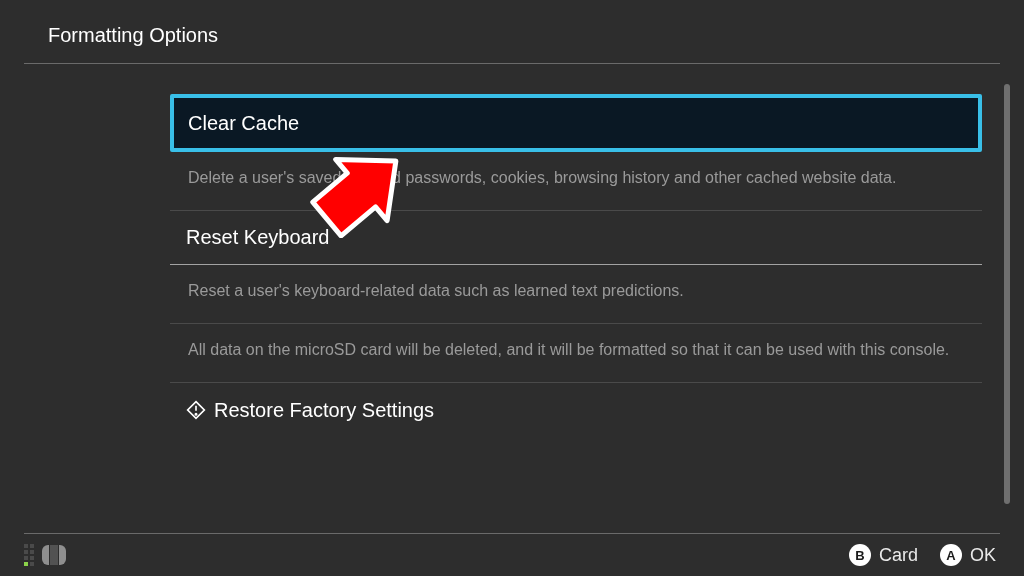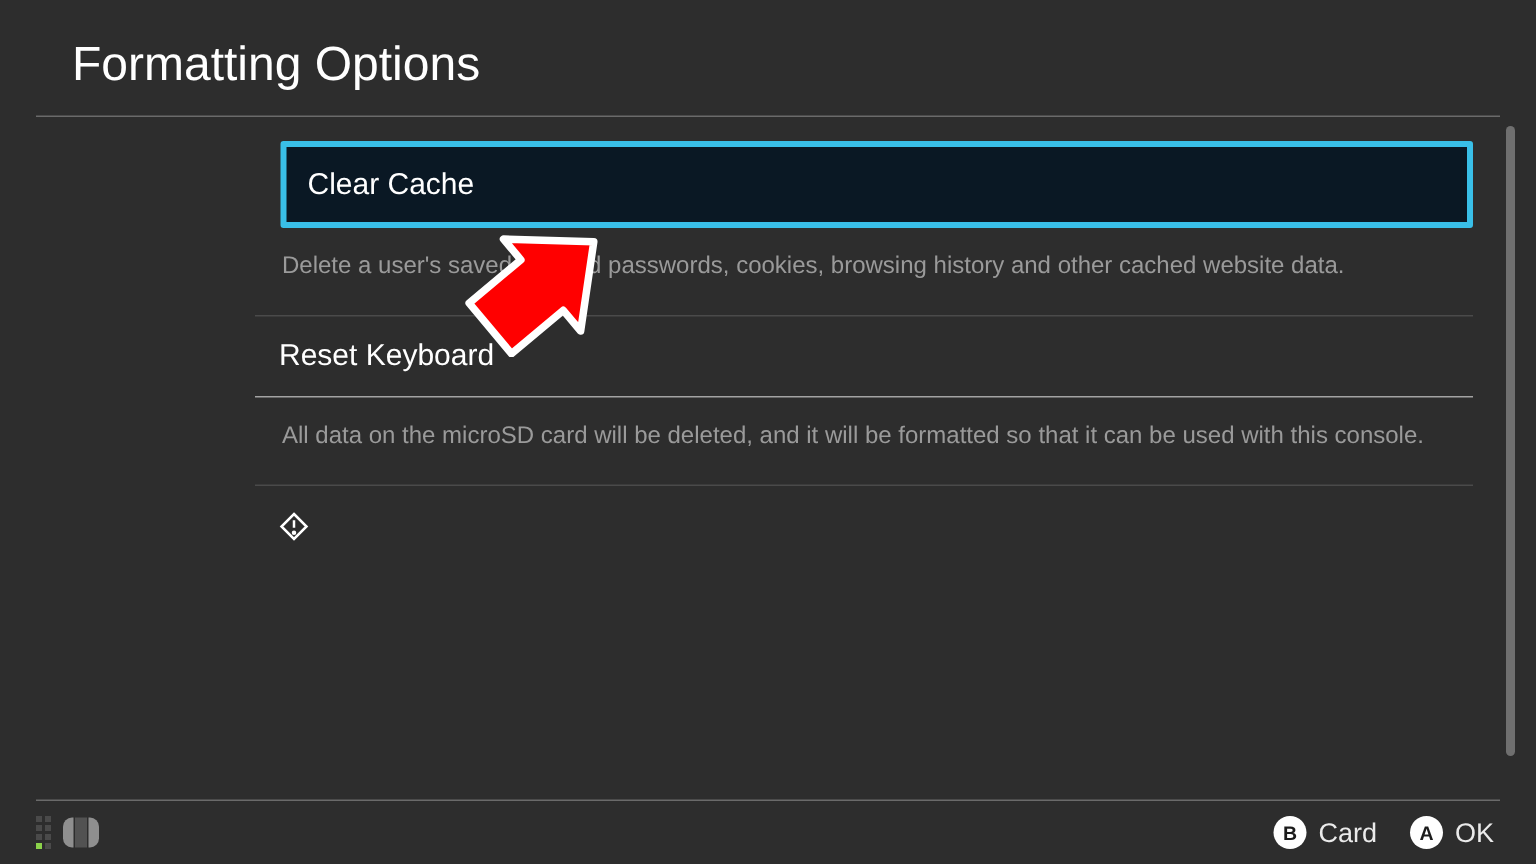--- a/index.html
+++ b/index.html
@@ -7,21 +7,21 @@
   body {
     background: #2d2d2d;
     font-family: -apple-system, "Segoe UI", Arial, sans-serif;
     color: #ffffff;
     position: relative;
   }
   .header {
     padding: 24px 0 16px 48px;
   }
   .header-title {
-    font-size: 32px;
+    font-size: 20px;
     font-weight: 400;
     color: #ffffff;
   }
   .hr-top {
     height: 1px;
     background: #6a6a6a;
     margin: 0 24px;
   }
   .content {
     position: absolute;
@@ -45,21 +45,20 @@
     color: #ffffff;
     border-top: 1px solid #4a4a4a;
     border-bottom: 1px solid #a3a3a3;
   }
   .option-row.selected {
     border: 4px solid #39bfe8;
     border-radius: 2px;
     background: #0a1824;
     height: 58px;
     padding: 0 14px;
-    margin-left: 17px;
   }
   .option-row.selected .option-title { color: #ffffff; }
   .option-desc {
     font-size: 16px;
     color: #9a9a9a;
     padding: 14px 18px 20px 18px;
     line-height: 1.5;
     border-bottom: 1px solid #4a4a4a;
   }
   .option + .option .option-row { border-top: none; }
@@ -188,35 +187,37 @@
     <div class="option-row selected">
       <span class="option-title">Clear Cache</span>
     </div>
     <div class="option-desc">Delete a user's saved IDs and passwords, cookies, browsing history and other cached website data.</div>
   </div>
 
   <div class="option">
     <div class="option-row">
       <span class="option-title">Reset Keyboard</span>
     </div>
+    <div class="option-desc">Reset a user's keyboard-related data such as learned text predictions.</div>
   </div>
 
   <div class="option">
     <div class="option-desc">All data on the microSD card will be deleted, and it will be formatted so that it can be used with this console.</div>
   </div>
 
   <div class="option">
     <div class="option-row with-icon" style="border-bottom:none;">
       <span class="warn-icon">
         <svg viewBox="0 0 24 24" fill="none" stroke="#ffffff" stroke-width="2">
           <path d="M12 2 L22 12 L12 22 L2 12 Z"></path>
           <line x1="12" y1="7" x2="12" y2="13"></line>
           <circle cx="12" cy="17" r="0.8" fill="#ffffff"></circle>
         </svg>
       </span>
+      <span class="option-title">Restore Factory Settings</span>
     </div>
   </div>
 
 </div>
 
 <div class="scroll-track">
   <div class="scroll-thumb"></div>
 </div>
 
 <div class="hr-bottom"></div>

